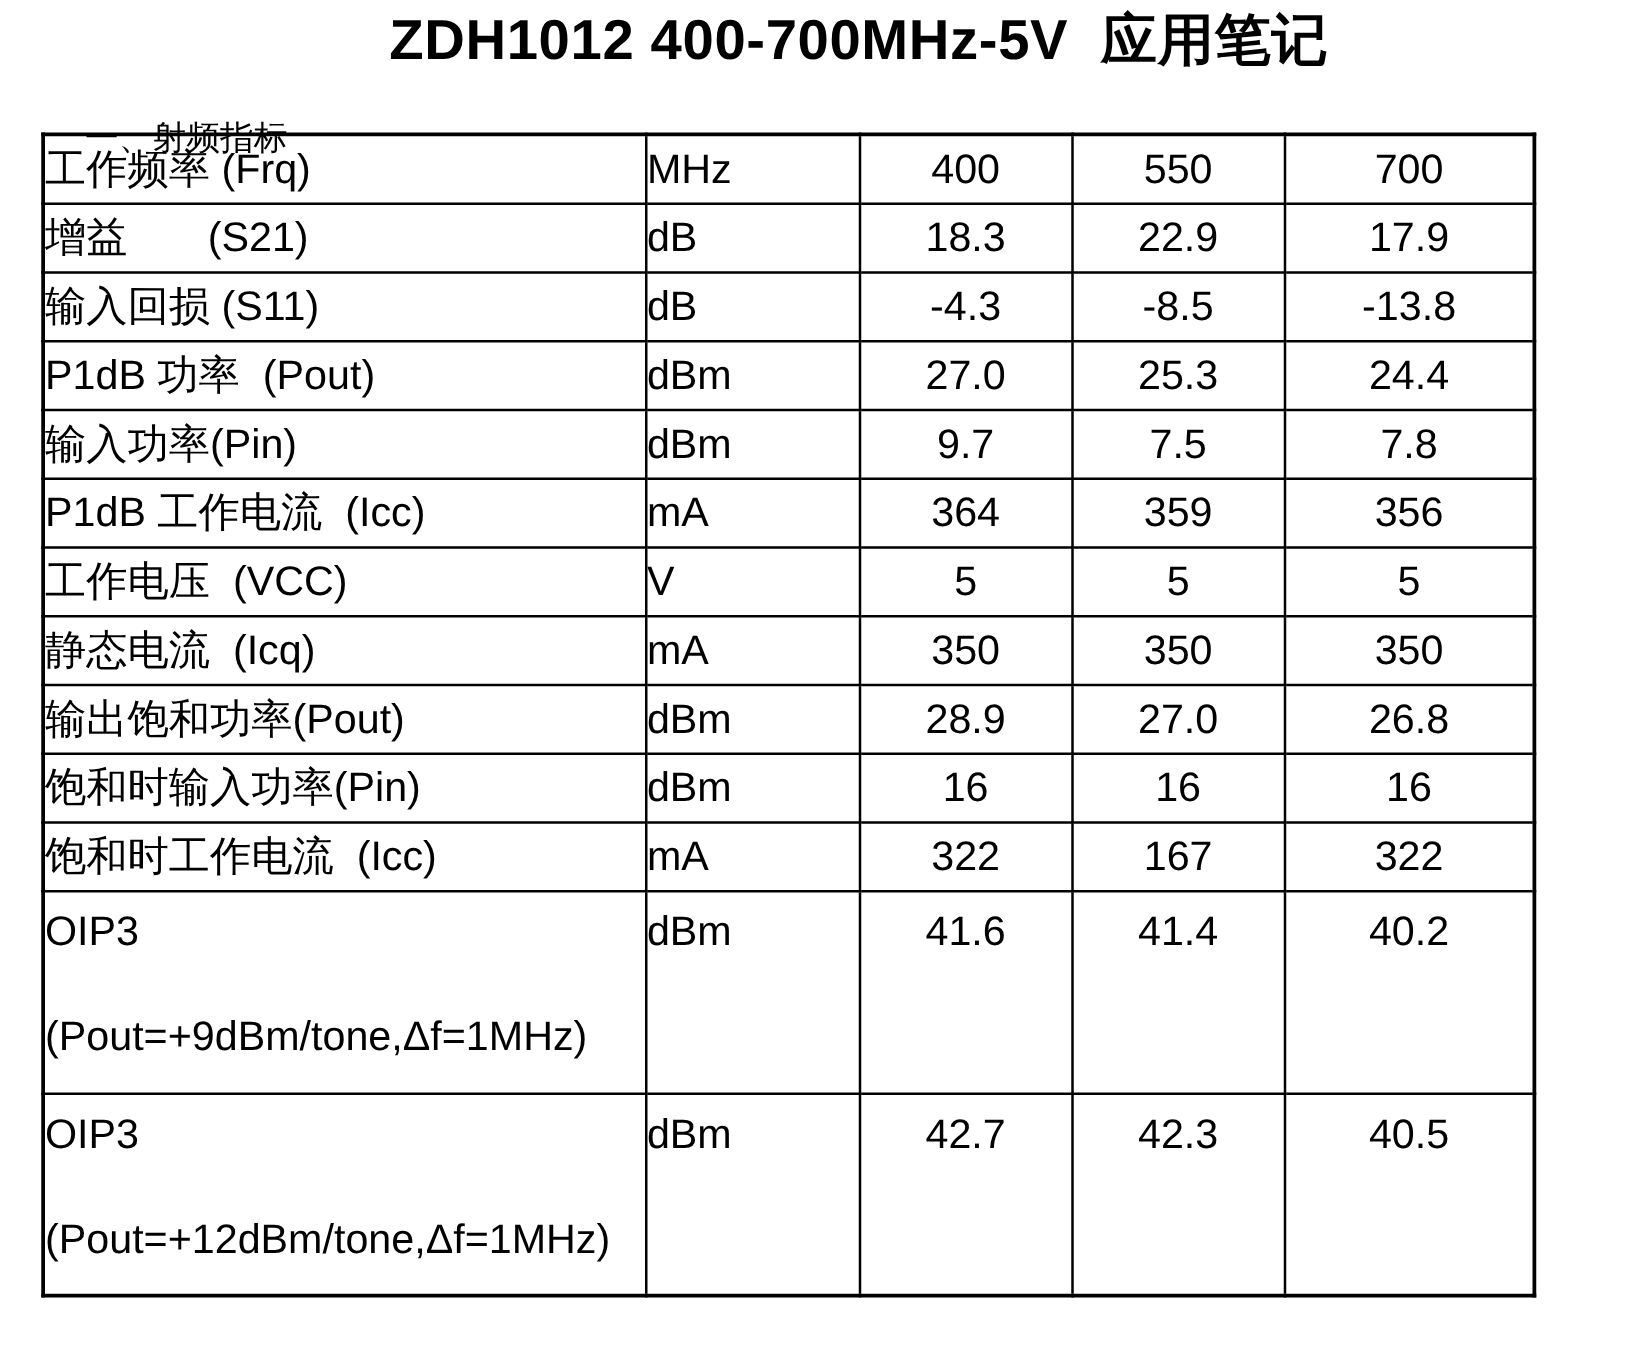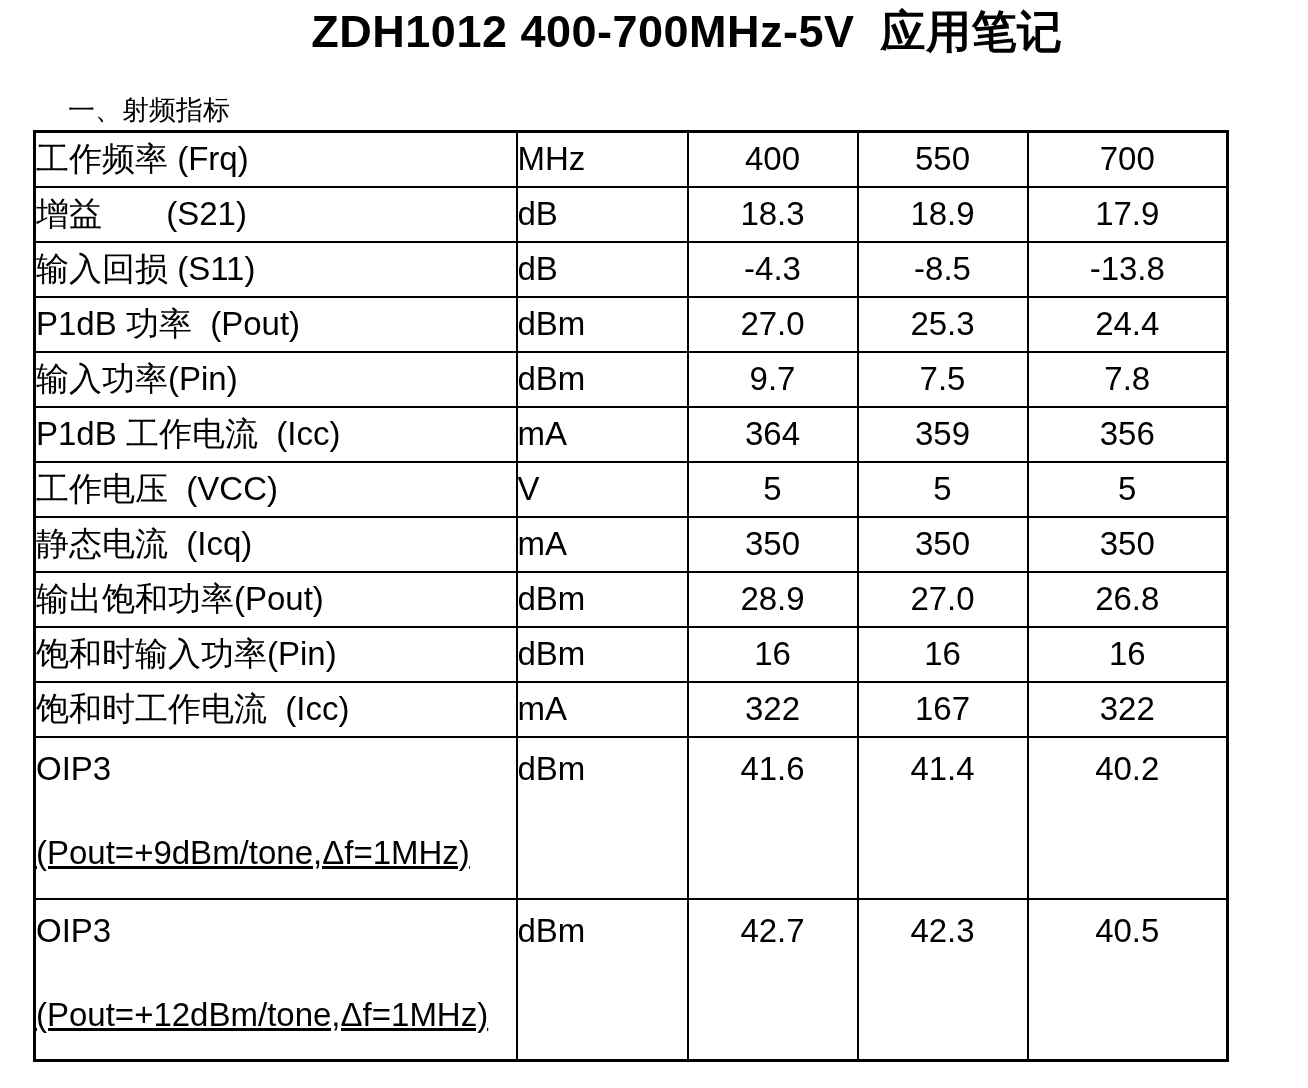--- a/index.html
+++ b/index.html
@@ -30,39 +30,39 @@
     position: absolute;
     top: 80px;
     left: 56px;
     margin: 12px;
     font-size: 27px;
     font-weight: 400;
     white-space: pre;
   }
   table.spec {
     position: absolute;
-    top: 130px;
+    top: 106px;
     left: 33px;
     border-collapse: collapse;
     table-layout: fixed;
     border: 3px solid #000;
   }
   table.spec td {
     border: 2px solid #000;
     font-size: 33px;
     padding: 0;
     overflow: hidden;
   }
   tr.r { height: 55px; }
   tr.tall { height: 162px; }
   tr.tall td { vertical-align: top; padding-top: 12px; }
   td.param { padding-left: 20px; white-space: pre-wrap; }
   td.unit  { padding-left: 16px; margin-left: 40px; }
   td.val   { text-align: center; }
-  .line2 { display: block; margin-top: 46px; text-decoration: underline; }
+  .line2 { display: block; margin-top: 46px; }
   .line2:empty { display: none; }
 </style>
 </head>
 <body>
 
 <h1 class="title">ZDH1012 400-700MHz-5V  应用笔记</h1>
 <h2 class="section-heading">一、射频指标</h2>
 
 <table class="spec">
   <colgroup>
@@ -77,21 +77,21 @@
       <td class="param"><span class="line1">工作频率 (Frq)</span></td>
       <td class="unit">MHz</td>
       <td class="val">400</td>
       <td class="val">550</td>
       <td class="val">700</td>
     </tr>
     <tr class="r">
       <td class="param"><span class="line1">增益       (S21)</span></td>
       <td class="unit">dB</td>
       <td class="val">18.3</td>
-      <td class="val">18.9</td>
+      <td class="val">22.9</td>
       <td class="val">17.9</td>
     </tr>
     <tr class="r">
       <td class="param"><span class="line1">输入回损 (S11)</span></td>
       <td class="unit">dB</td>
       <td class="val">-4.3</td>
       <td class="val">-8.5</td>
       <td class="val">-13.8</td>
     </tr>
     <tr class="r">

